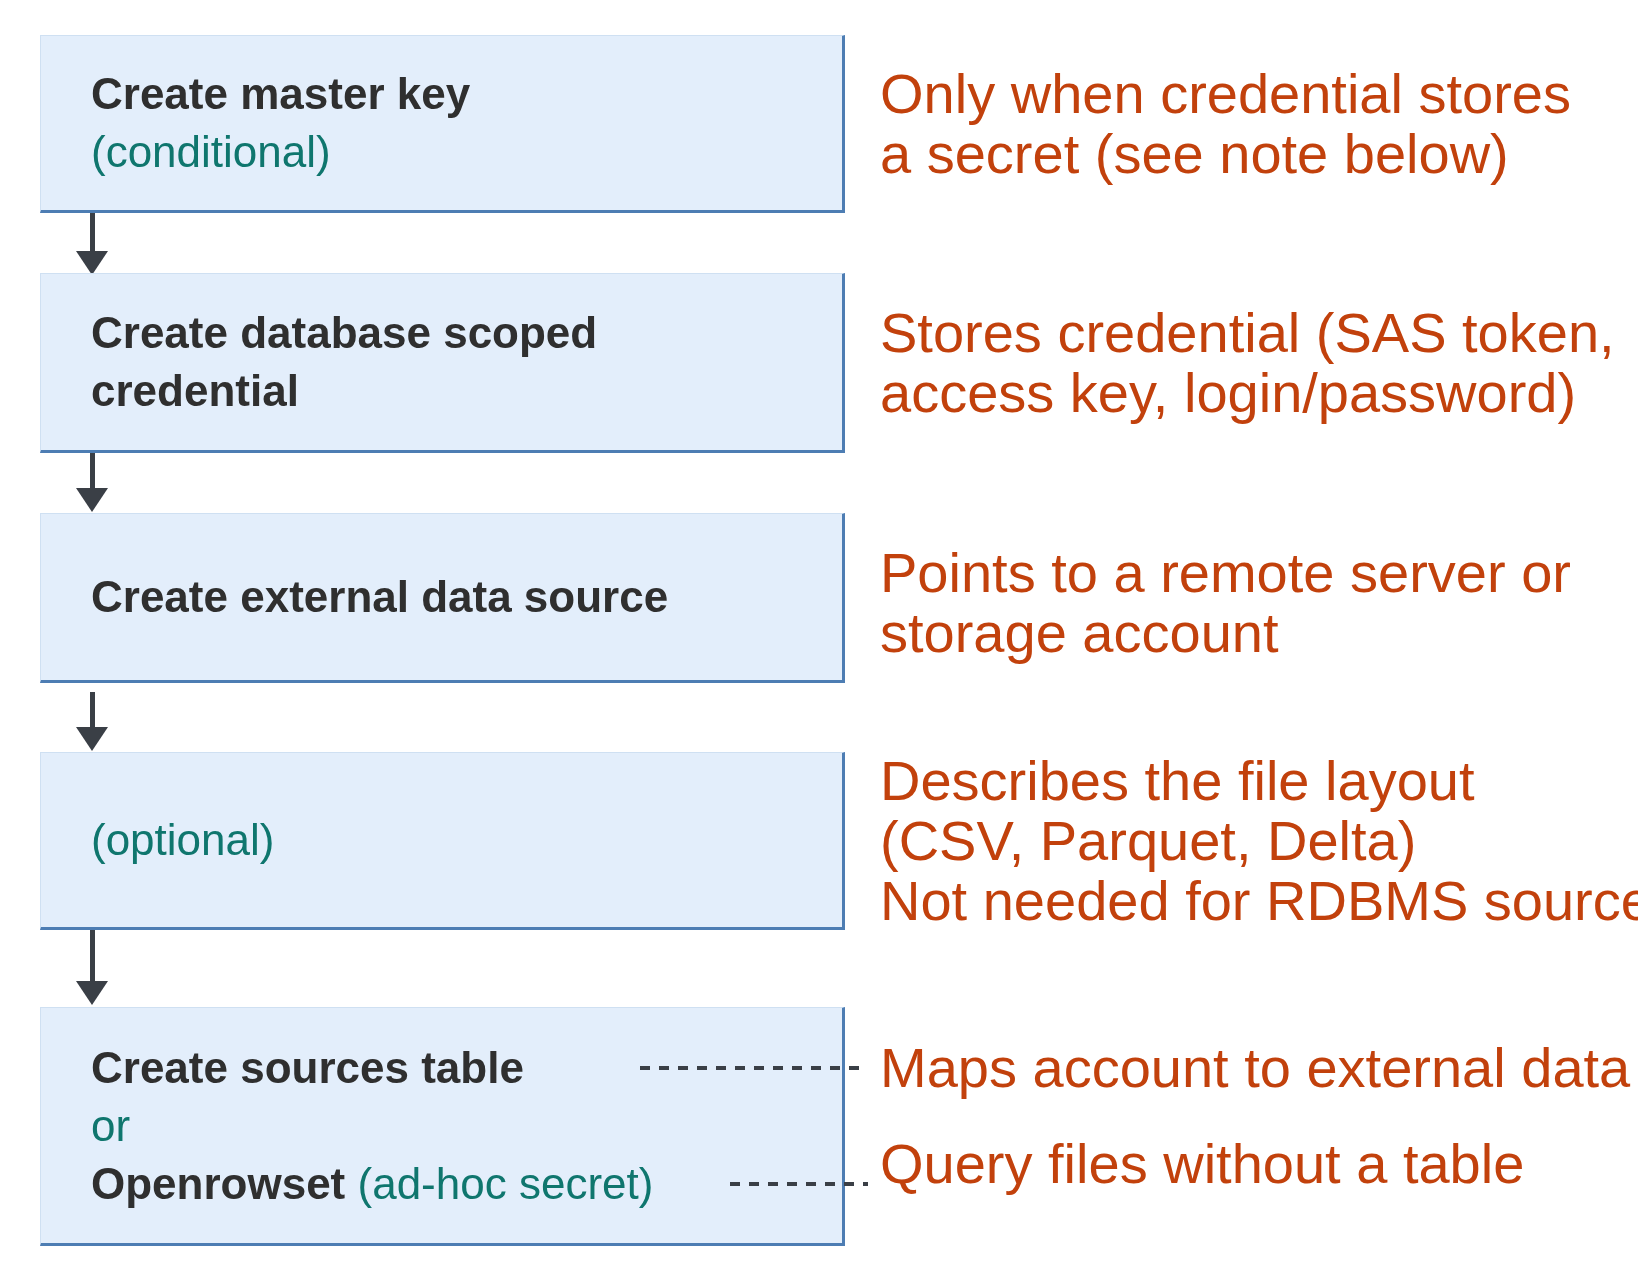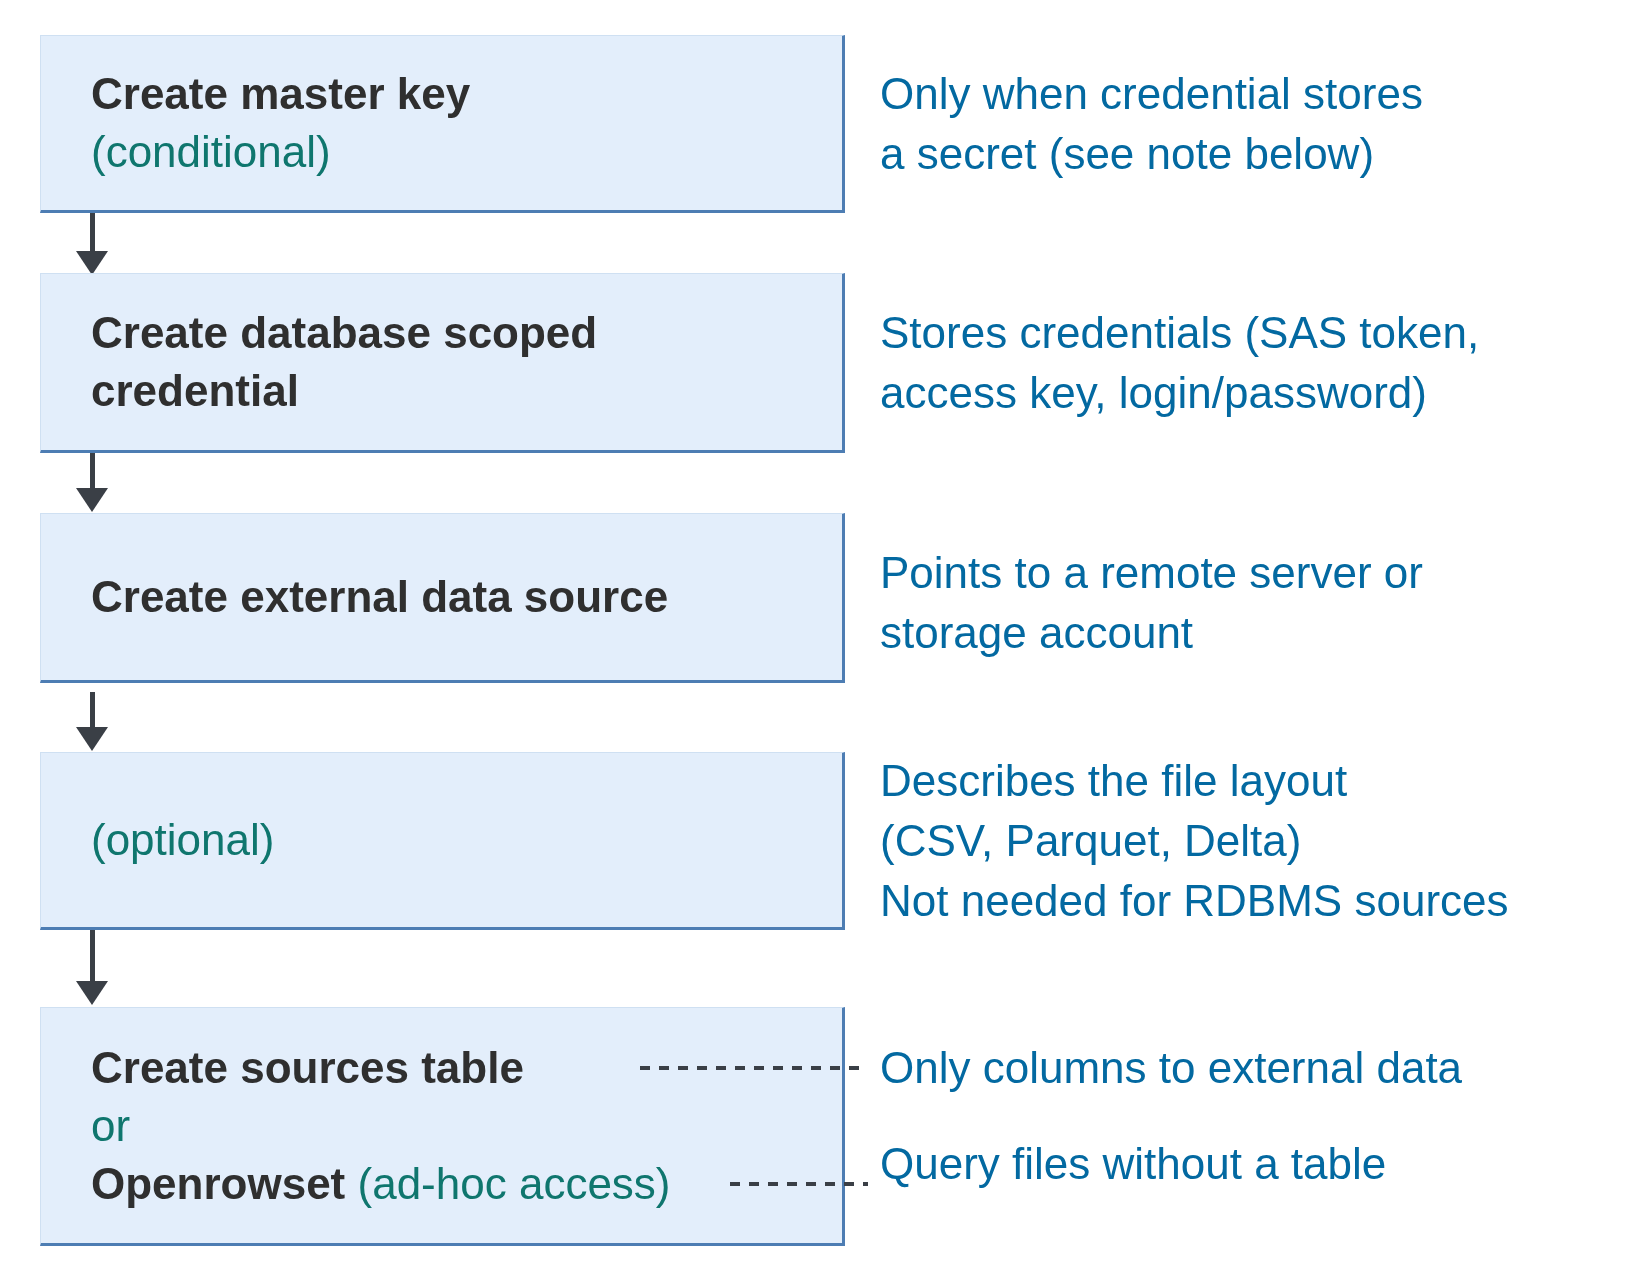--- a/index.html
+++ b/index.html
@@ -45,22 +45,22 @@
   .arrow-stem{width:5px;flex:1;background:var(--arrow-color);}
   .arrow-head{
     width:0;height:0;
     border-left:16px solid transparent;
     border-right:16px solid transparent;
     border-top:24px solid var(--arrow-color);
   }
   .note{
     position:absolute;left:880px;width:758px;
     display:flex;flex-direction:column;justify-content:center;
-    font-size:44px;line-height:60px;font-weight:400;
-    color:#0369a1;white-space:pre;
+    font-size:56px;line-height:60px;font-weight:400;
+    color:#c2410c;white-space:pre;
   }
   .dash{
     position:absolute;height:4px;
     background:repeating-linear-gradient(90deg,var(--arrow-color) 0 10px,transparent 10px 19px);
   }
   
   .box1{top:35px;height:178px;}
   .box2{top:273px;height:180px;}
   .box3{top:513px;height:170px;}
   .box4{top:752px;height:178px;}
@@ -113,31 +113,31 @@
     <div class="box-line reg">(optional)</div>
   </div>
   <div class="arrow arrow4">
     <span class="arrow-stem"></span>
     <span class="arrow-head"></span>
   </div>
 
   <div class="box box5">
     <div class="box-line bold">Create sources table</div>
     <div class="box-line reg">or</div>
-    <div class="box-line"><span class="bold">Openrowset</span><span class="reg"> (ad-hoc access)</span></div>
+    <div class="box-line"><span class="bold">Openrowset</span><span class="reg"> (ad-hoc secret)</span></div>
   </div>
 
   <div class="dash dash1"></div>
   <div class="dash dash2"></div>
 
   <div class="note note1">Only when credential stores
 a secret (see note below)</div>
-  <div class="note note2">Stores credentials (SAS token,
+  <div class="note note2">Stores credential (SAS token,
 access key, login/password)</div>
   <div class="note note3">Points to a remote server or
 storage account</div>
   <div class="note note4">Describes the file layout
 (CSV, Parquet, Delta)
 Not needed for RDBMS sources</div>
-  <div class="note note5a">Only columns to external data</div>
+  <div class="note note5a">Maps account to external data</div>
   <div class="note note5b">Query files without a table</div>
 
 </div>
 
 </body></html>

